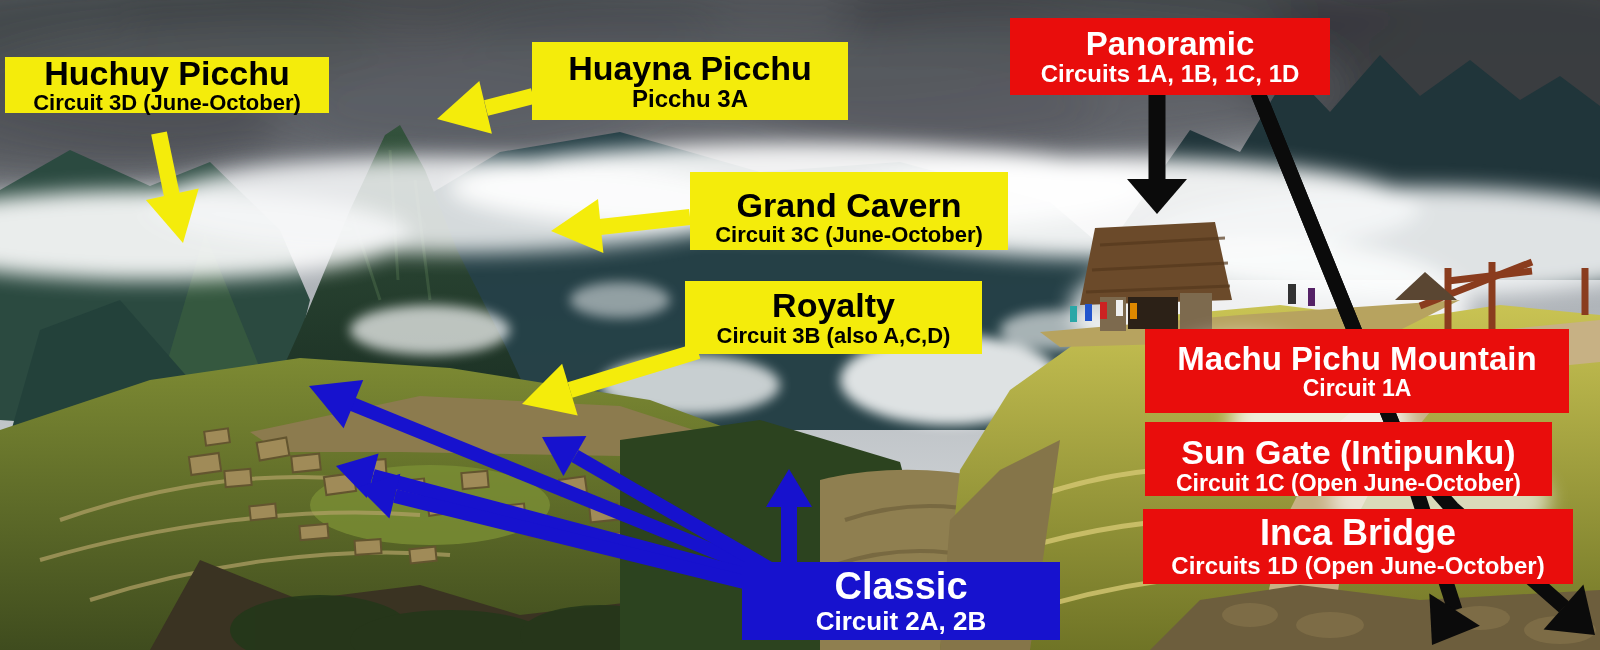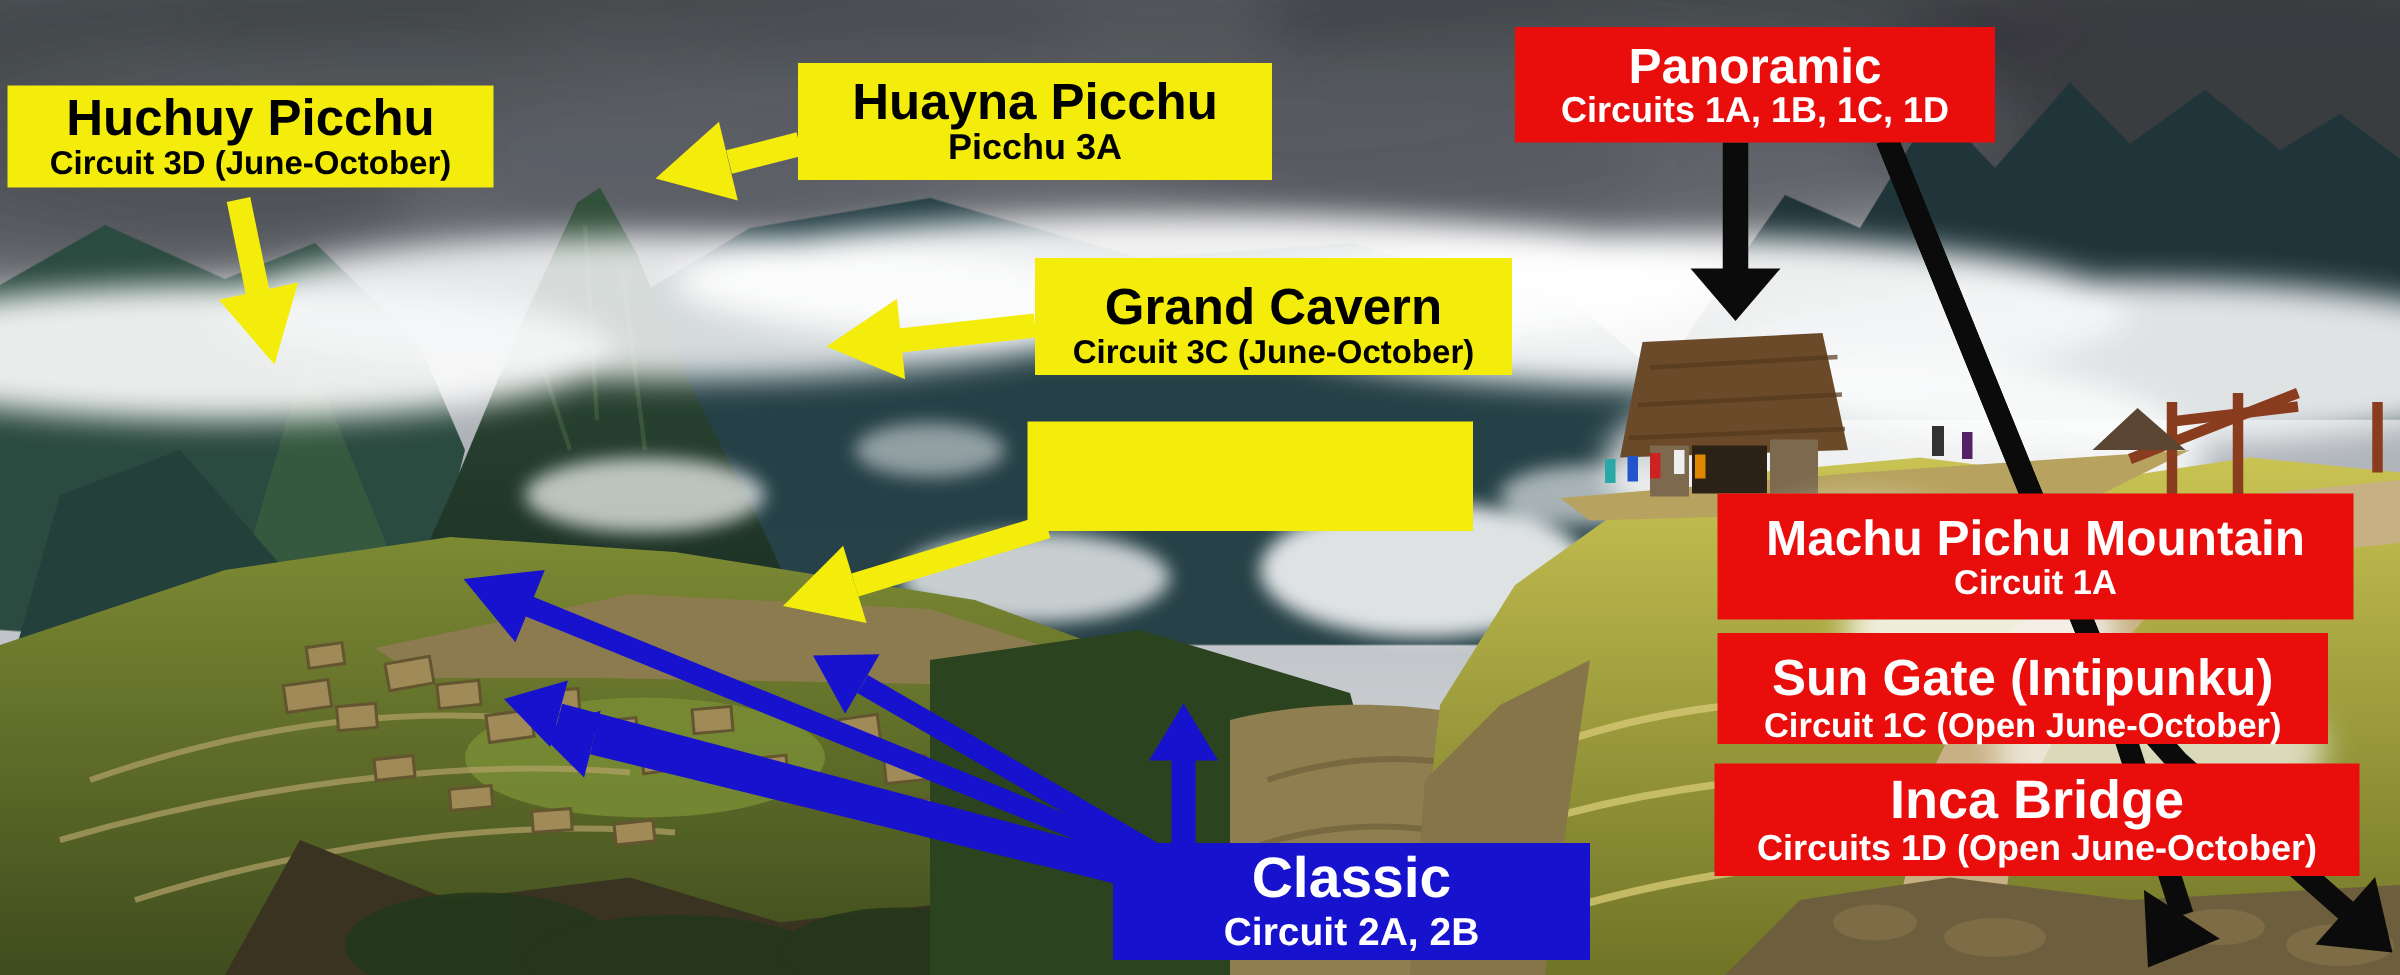--- a/index.html
+++ b/index.html
@@ -16,21 +16,21 @@
   .label{
     position:absolute;z-index:3;display:flex;flex-direction:column;
     align-items:center;justify-content:center;text-align:center;
     font-weight:bold;line-height:1.08;
   }
   .label .t,.label .s{white-space:nowrap;}
   .yellow{background:var(--yellow);color:var(--on-yellow);}
   .red{background:var(--red);color:var(--on-red);}
   .blue{background:var(--blue);color:var(--on-blue);text-align:center;}
   
-  .lb-huchuy   {left:5px;   top:57px;  width:324px;height:68px;}
+  .lb-huchuy   {left:5px;   top:57px;  width:324px;height:56px;}
   .lb-huchuy .t{font-size:34px;} .lb-huchuy .s{font-size:22px;}
   .lb-huayna   {left:532px; top:42px;  width:316px;height:78px;}
   .lb-huayna .t{font-size:34px;} .lb-huayna .s{font-size:24px;}
   .lb-grand    {left:690px; top:172px; width:318px;height:78px;}
   .lb-grand .t {font-size:34px;margin-top:12px;} .lb-grand .s{font-size:22px;}
   .lb-royalty  {left:685px; top:281px; width:297px;height:73px;}
   .lb-royalty .t{font-size:34px;} .lb-royalty .s{font-size:22px;}
   .lb-panoramic{left:1010px;top:18px;  width:320px;height:77px;}
   .lb-panoramic .t{font-size:33px;} .lb-panoramic .s{font-size:24px;}
   .lb-mpm      {left:1145px;top:329px; width:424px;height:84px;}
@@ -269,20 +269,22 @@
   </div>
   <div class="label yellow lb-huayna">
     <div class="t">Huayna Picchu</div>
     <div class="s">Picchu 3A</div>
   </div>
   <div class="label yellow lb-grand">
     <div class="t">Grand Cavern</div>
     <div class="s">Circuit 3C (June-October)</div>
   </div>
   <div class="label yellow lb-royalty">
+    <div class="t">Royalty</div>
+    <div class="s">Circuit 3B (also A,C,D)</div>
   </div>
   <div class="label red lb-panoramic">
     <div class="t">Panoramic</div>
     <div class="s">Circuits 1A, 1B, 1C, 1D</div>
   </div>
   <div class="label red lb-mpm">
     <div class="t">Machu Pichu Mountain</div>
     <div class="s">Circuit 1A</div>
   </div>
   <div class="label red lb-sungate">

